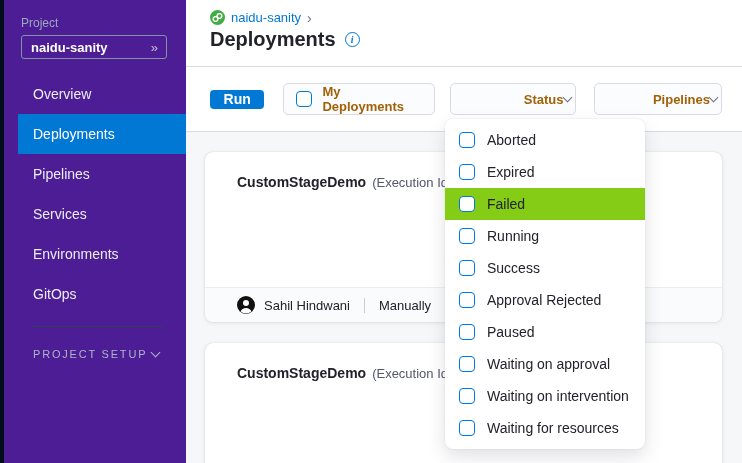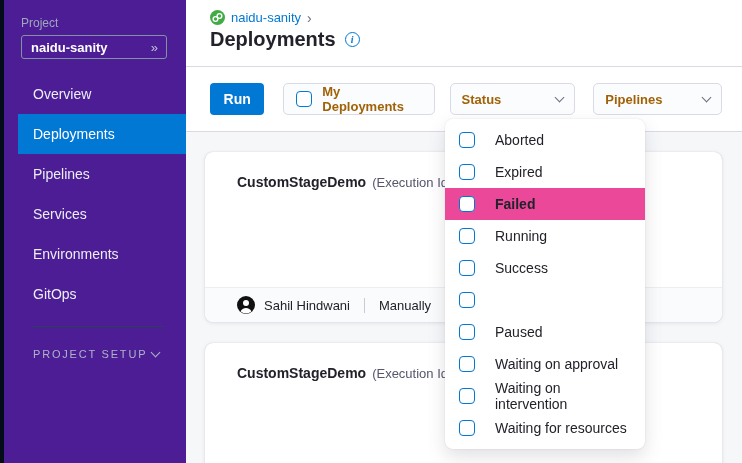--- a/index.html
+++ b/index.html
@@ -34,27 +34,27 @@
   .breadcrumb-link { color:#0278d5; cursor:pointer; }
   .breadcrumb-sep { color:#6b6d85; font-size:14px; line-height:1; }
   .title-row { display:flex; align-items:center; gap:9px; margin-top:3px; }
   .page-title { font-size:20px; font-weight:bold; color:#22222a; }
   .info-icon { width:15px; height:15px; border:1.5px solid #0278d5; border-radius:50%; color:#0278d5;
     font-size:10px; font-weight:bold; font-style:italic; display:flex; align-items:center; justify-content:center;
     font-family:"Liberation Serif", serif; }
 
   .toolbar { height:65px; border-bottom:1px solid #d9dae5; display:flex; align-items:center;
     padding:0 20px 0 24px; background:#fff; }
-  .run-btn { width:56px; height:32px; background:#0278d5; color:#fff; border:none; border-radius:4px;
+  .run-btn { width:56px; height:19px; background:#0278d5; color:#fff; border:none; border-radius:4px;
     font-size:14px; font-weight:bold; font-family:"Liberation Sans", sans-serif; cursor:pointer; }
   .filter-btn { height:32px; border:1px solid #d9dae5; border-radius:5px; background:#fbfcfe;
     display:flex; align-items:center; cursor:pointer; }
   .my-deployments { margin-left:19px; padding:0 12px; gap:10px; }
   .filter-label { font-size:13px; font-weight:600; color:#a16207; }
-  .select { justify-content:space-between; padding:0 11px; width:129px; }
+  .select { justify-content:flex-end; padding:0 4px; width:129px; }
   .status-select { margin-left:15px; }
   .pipelines-select { margin-left:18px; width:132px; }
   .cbx { width:16px; height:16px; border:1.5px solid #0278d5; border-radius:4px; background:#fff; flex-shrink:0; }
   .sel-chev { color:#6b6d85; }
 
   .content { flex:1; background:#f6f7f9; padding:20px 20px 0 19px; overflow:hidden; }
   .card { background:#fff; border-radius:8px; position:relative;
     box-shadow:0 0 1px rgba(40,41,61,.25), 0 1px 4px rgba(96,97,112,.14); }
   .card-1 { height:170px; margin-bottom:21px; }
   .card-2 { height:180px; }
@@ -64,23 +64,23 @@
   .card-footer { position:absolute; left:0; right:0; bottom:0; height:35px; background:#fafbfc;
     border-top:1px solid #eceef2; border-radius:0 0 8px 8px; display:flex; align-items:center;
     padding-left:32px; gap:9px; }
   .avatar { width:18px; height:18px; flex-shrink:0; display:block; }
   .footer-text { font-size:13px; color:#22222a; }
   .footer-sep { width:1px; height:15px; background:#c9cbd8; margin:0 5px; }
 
   
   .dropdown { position:absolute; left:445px; top:119px; width:200px; background:#fff; border-radius:8px;
     box-shadow:0 0 2px rgba(40,41,61,.12), 0 8px 18px rgba(96,97,112,.18); padding:5px 0; z-index:10; }
-  .dd-item { height:32px; display:flex; align-items:center; gap:20px; padding:0 14px; font-size:14px;
+  .dd-item { height:32px; display:flex; align-items:center; gap:12px; padding:0 14px; font-size:14px;
     color:#22222a; cursor:pointer; }
-  .dd-item.highlighted { background:#ec4899;font-weight:bold; }
+  .dd-item.highlighted { background:#84cc16; }
 </style>
 </head>
 <body>
 
 <div class="app">
 
   <div class="module-strip"></div>
 
   <aside class="sidebar">
     <div class="project-label">Project</div>
@@ -182,20 +182,21 @@
     <div class="dd-item">
       <span class="cbx"></span>
       <span>Running</span>
     </div>
     <div class="dd-item">
       <span class="cbx"></span>
       <span>Success</span>
     </div>
     <div class="dd-item">
       <span class="cbx"></span>
+      <span>Approval Rejected</span>
     </div>
     <div class="dd-item">
       <span class="cbx"></span>
       <span>Paused</span>
     </div>
     <div class="dd-item">
       <span class="cbx"></span>
       <span>Waiting on approval</span>
     </div>
     <div class="dd-item">

